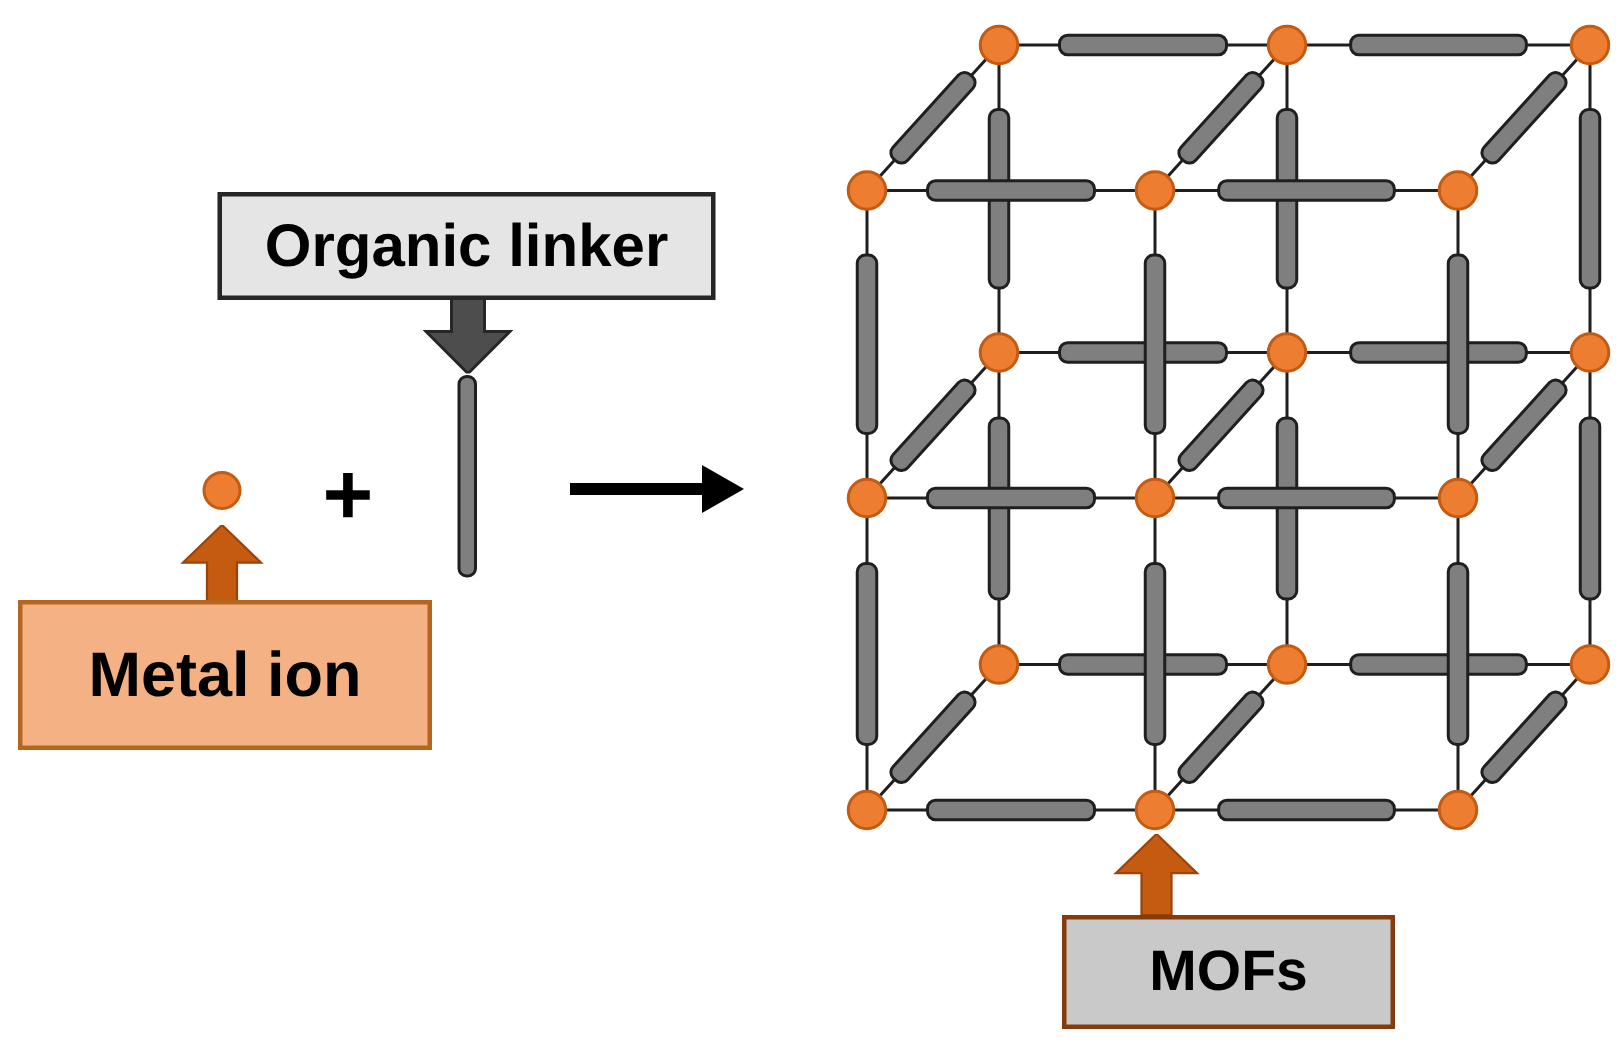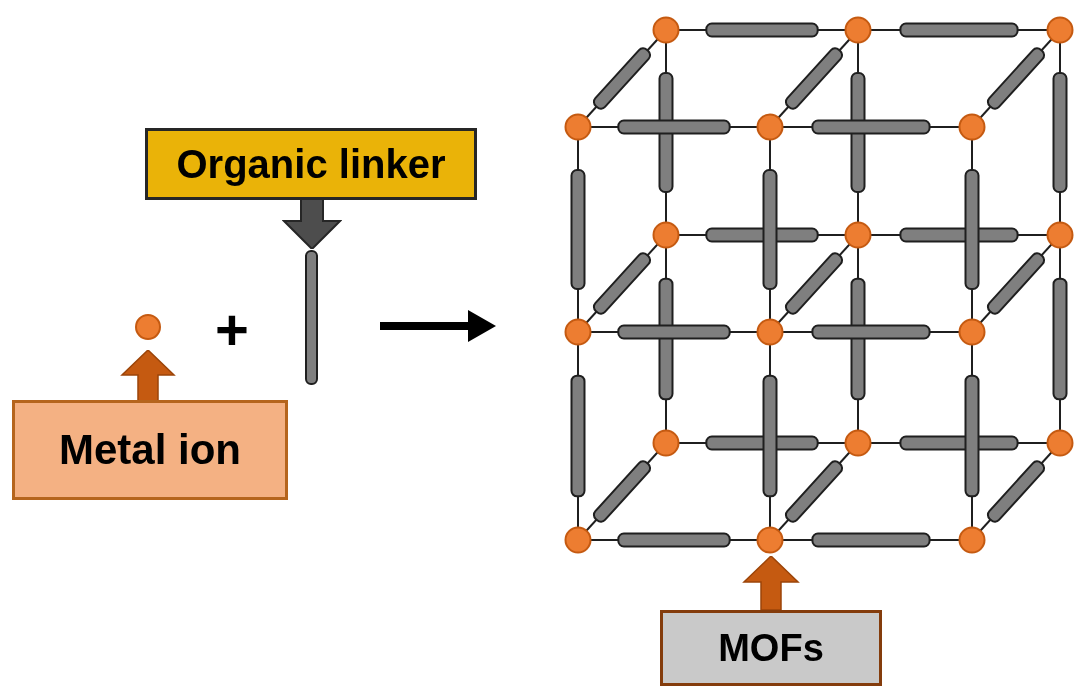--- a/index.html
+++ b/index.html
@@ -112,21 +112,21 @@
       <circle cx="770" cy="127" r="12.5" fill="#ED7D31" stroke="#C55A11" stroke-width="2"></circle>
       <circle cx="972" cy="127" r="12.5" fill="#ED7D31" stroke="#C55A11" stroke-width="2"></circle>
       <circle cx="578" cy="332" r="12.5" fill="#ED7D31" stroke="#C55A11" stroke-width="2"></circle>
       <circle cx="770" cy="332" r="12.5" fill="#ED7D31" stroke="#C55A11" stroke-width="2"></circle>
       <circle cx="972" cy="332" r="12.5" fill="#ED7D31" stroke="#C55A11" stroke-width="2"></circle>
       <circle cx="578" cy="540" r="12.5" fill="#ED7D31" stroke="#C55A11" stroke-width="2"></circle>
       <circle cx="770" cy="540" r="12.5" fill="#ED7D31" stroke="#C55A11" stroke-width="2"></circle>
       <circle cx="972" cy="540" r="12.5" fill="#ED7D31" stroke="#C55A11" stroke-width="2"></circle>
     </svg>
 
-  <div id="organic-box" class="label-box" style="background: #eab308; border-color: rgb(38, 38, 38);">
+  <div id="organic-box" class="label-box" style="background: #e5e5e5; border-color: rgb(38, 38, 38);">
     <span>Organic linker</span>
   </div>
 
   <svg class="abs" style="left:282px;top:199px" width="60" height="50">
     <polygon points="19,0 41,0 41,22 58,22 30,50 2,22 19,22" stroke="#262626" stroke-width="2" fill="#4D4D4D"></polygon>
   </svg>
 
   <div id="linker-bar" class="abs" style="background: rgb(127, 127, 127); border-color: rgb(31, 31, 31);"></div>
 
   <div id="metal-dot" class="abs" style="background: rgb(237, 125, 49); border-color: rgb(197, 90, 17);"></div>
@@ -143,17 +143,17 @@
 
   <svg class="abs" style="left:376px;top:304px" width="122" height="44">
     <line x1="4" y1="22" x2="94" y2="22" stroke-width="8" stroke="#000000"></line>
     <polygon points="92,6 120,22 92,38" fill="#000000"></polygon>
   </svg>
 
   <svg class="abs" style="left:742px;top:556px" width="58" height="54">
     <polygon points="29,0 56,26 39,26 39,54 19,54 19,26 2,26" stroke="#9c4408" stroke-width="1.5" fill="#C55A11"></polygon>
   </svg>
 
-  <div id="mofs-box" class="label-box" style="background: rgb(201, 201, 201); border-color: rgb(132, 60, 12);">
+  <div id="mofs-box" class="label-box" style="background: rgb(201, 201, 201); border-color: rgb(132, 60, 12); margin-left: 48px;">
     <span>MOFs</span>
   </div>
 
 </div>
 
 </body></html>

